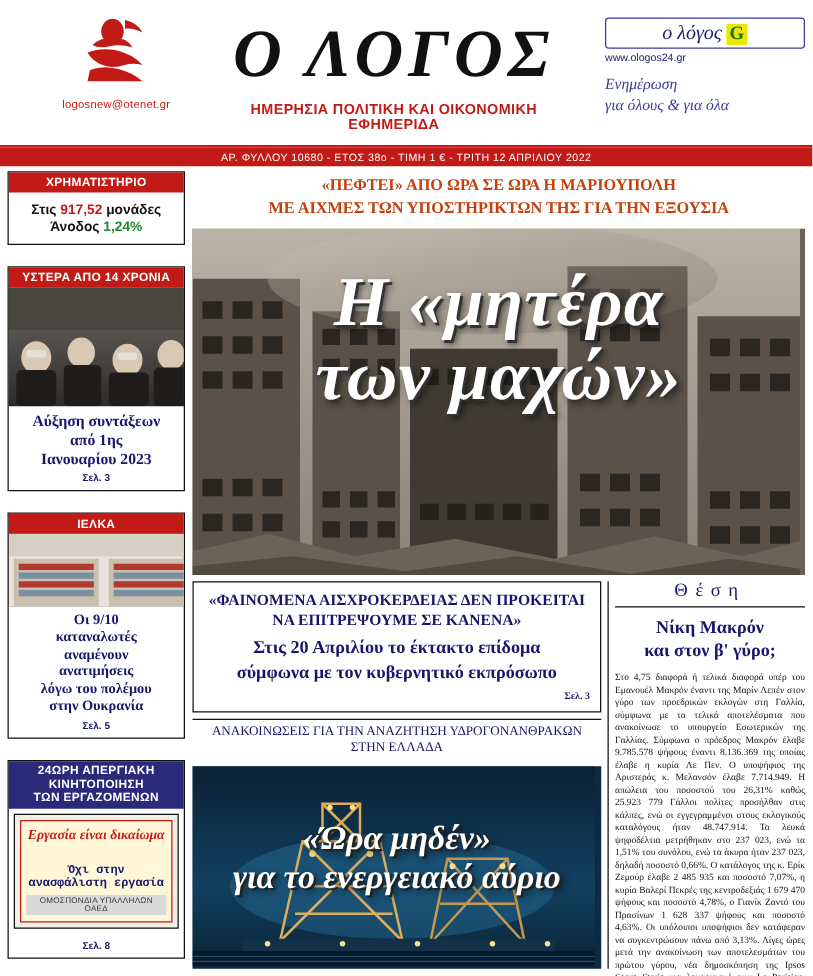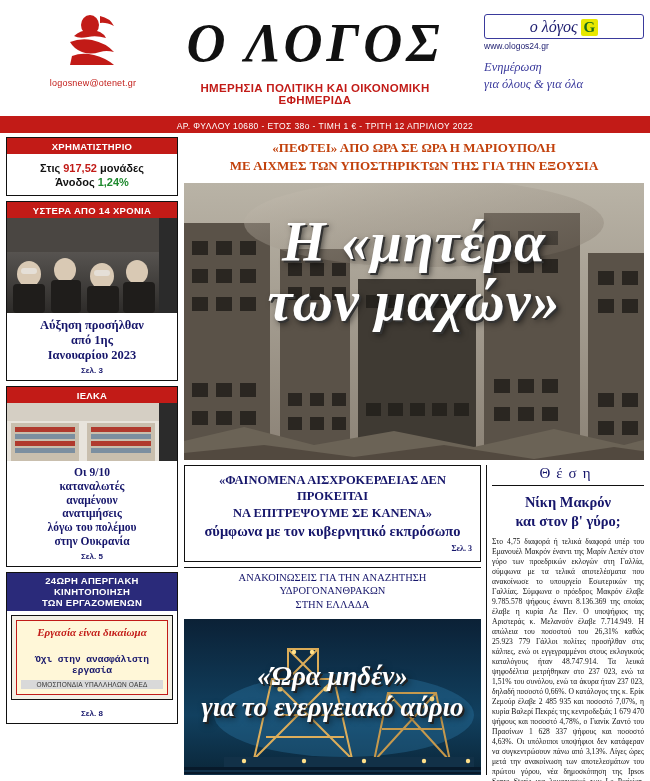--- a/index.html
+++ b/index.html
@@ -46,21 +46,21 @@
 
   
   .issue-bar {
     height: 15px; background:#c21b17; color:#fff;
     font-size: 8.5px; display:flex; align-items:center; justify-content:center;
     letter-spacing:0.4px;
   }
 
   
   .content { position:relative; display:flex; height: 648px; padding: 4px 6px 6px 6px; gap:6px; }
-  .col-left { width: 172px; display:flex; flex-direction:column; gap:5px; }
+  .col-left { width: 142px; display:flex; flex-direction:column; gap:17px; }
   .col-main { flex:1; display:flex; flex-direction:column; gap:5px; }
 
   
   .lbox { border:1px solid #111; background:#fff; display:flex; flex-direction:column; }
   .lbox-head {
     background:#c21b17; color:#fff; font-size:9.5px; font-weight:bold;
     text-align:center; padding:2.5px 2px; letter-spacing:0.3px;
   }
   .lbox-head.blue { background:#2a2a7a; }
   .lbox-body { padding:5px 6px; text-align:center; }
@@ -220,21 +220,21 @@
               <rect x="116" y="64" width="32" height="31" rx="4"></rect>
             </g>
             <g fill="#e8e4de" opacity="0.85">
               <rect x="14" y="50" width="16" height="6" rx="3"></rect>
               <rect x="87" y="52" width="16" height="6" rx="3"></rect>
             </g>
           </svg>
         </div>
         <div class="lbox-body">
           <div class="cap" style="font-size:12.5px;">
-            <span>Αύξηση προσήλθαν</span><br>
+            <span>Αύξηση συντάξεων</span><br>
             <span>από 1ης</span><br>
             <span>Ιανουαρίου 2023</span>
           </div>
           <span class="cap-sel">Σελ. 3</span>
         </div>
       </div>
 
       <div class="lbox">
         <div class="lbox-head">ΙΕΛΚΑ</div>
         <div class="photo" style="height:58px;">
@@ -399,20 +399,21 @@
         </div>
       </div>
 
       <div class="mid-row">
 
         <div class="mid-left">
 
           <div class="blue-box">
             <p class="bb-l1">«ΦΑΙΝΟΜΕΝΑ ΑΙΣΧΡΟΚΕΡΔΕΙΑΣ ΔΕΝ ΠΡΟΚΕΙΤΑΙ</p>
             <p class="bb-l1">ΝΑ ΕΠΙΤΡΕΨΟΥΜΕ ΣΕ ΚΑΝΕΝΑ»</p>
+            <p class="bb-l2">Στις 20 Απριλίου το έκτακτο επίδομα</p>
             <p class="bb-l2" style="margin-top:1px !important;">σύμφωνα με τον κυβερνητικό εκπρόσωπο</p>
             <p class="bb-sel">Σελ. 3</p>
           </div>
 
           <div class="energy-head">
             <span>ΑΝΑΚΟΙΝΩΣΕΙΣ ΓΙΑ ΤΗΝ ΑΝΑΖΗΤΗΣΗ ΥΔΡΟΓΟΝΑΝΘΡΑΚΩΝ</span><br>
             <span>ΣΤΗΝ ΕΛΛΑΔΑ</span>
           </div>
 
           <div class="energy-photo">

